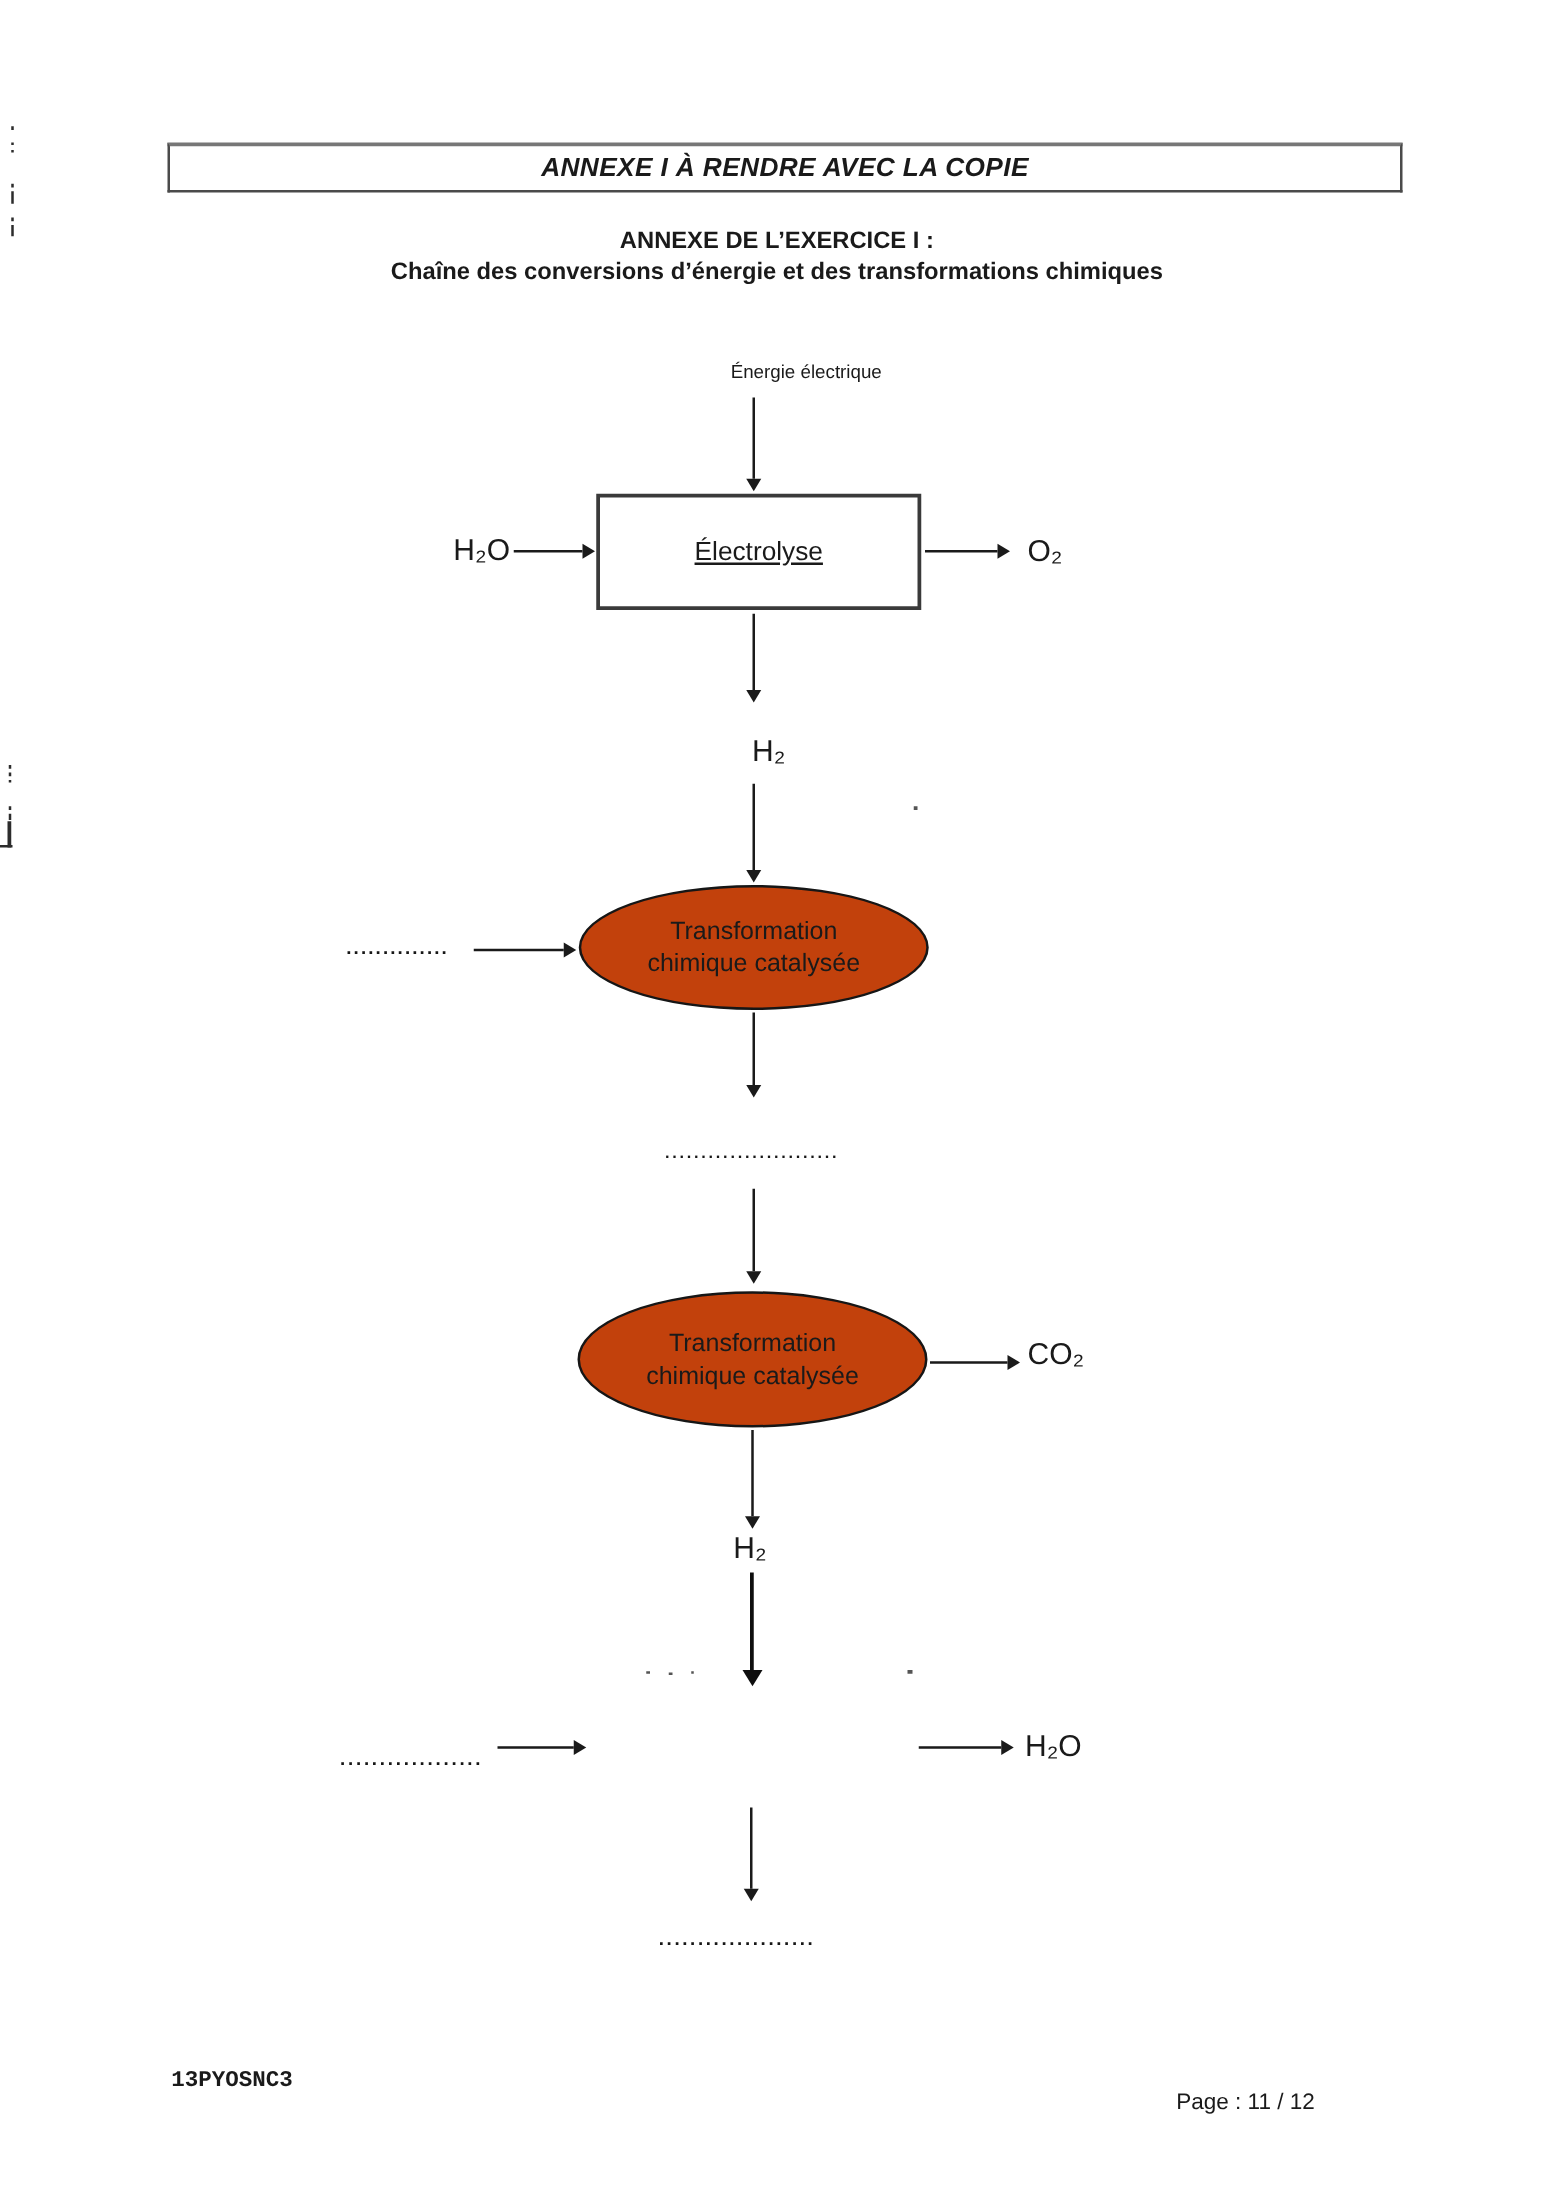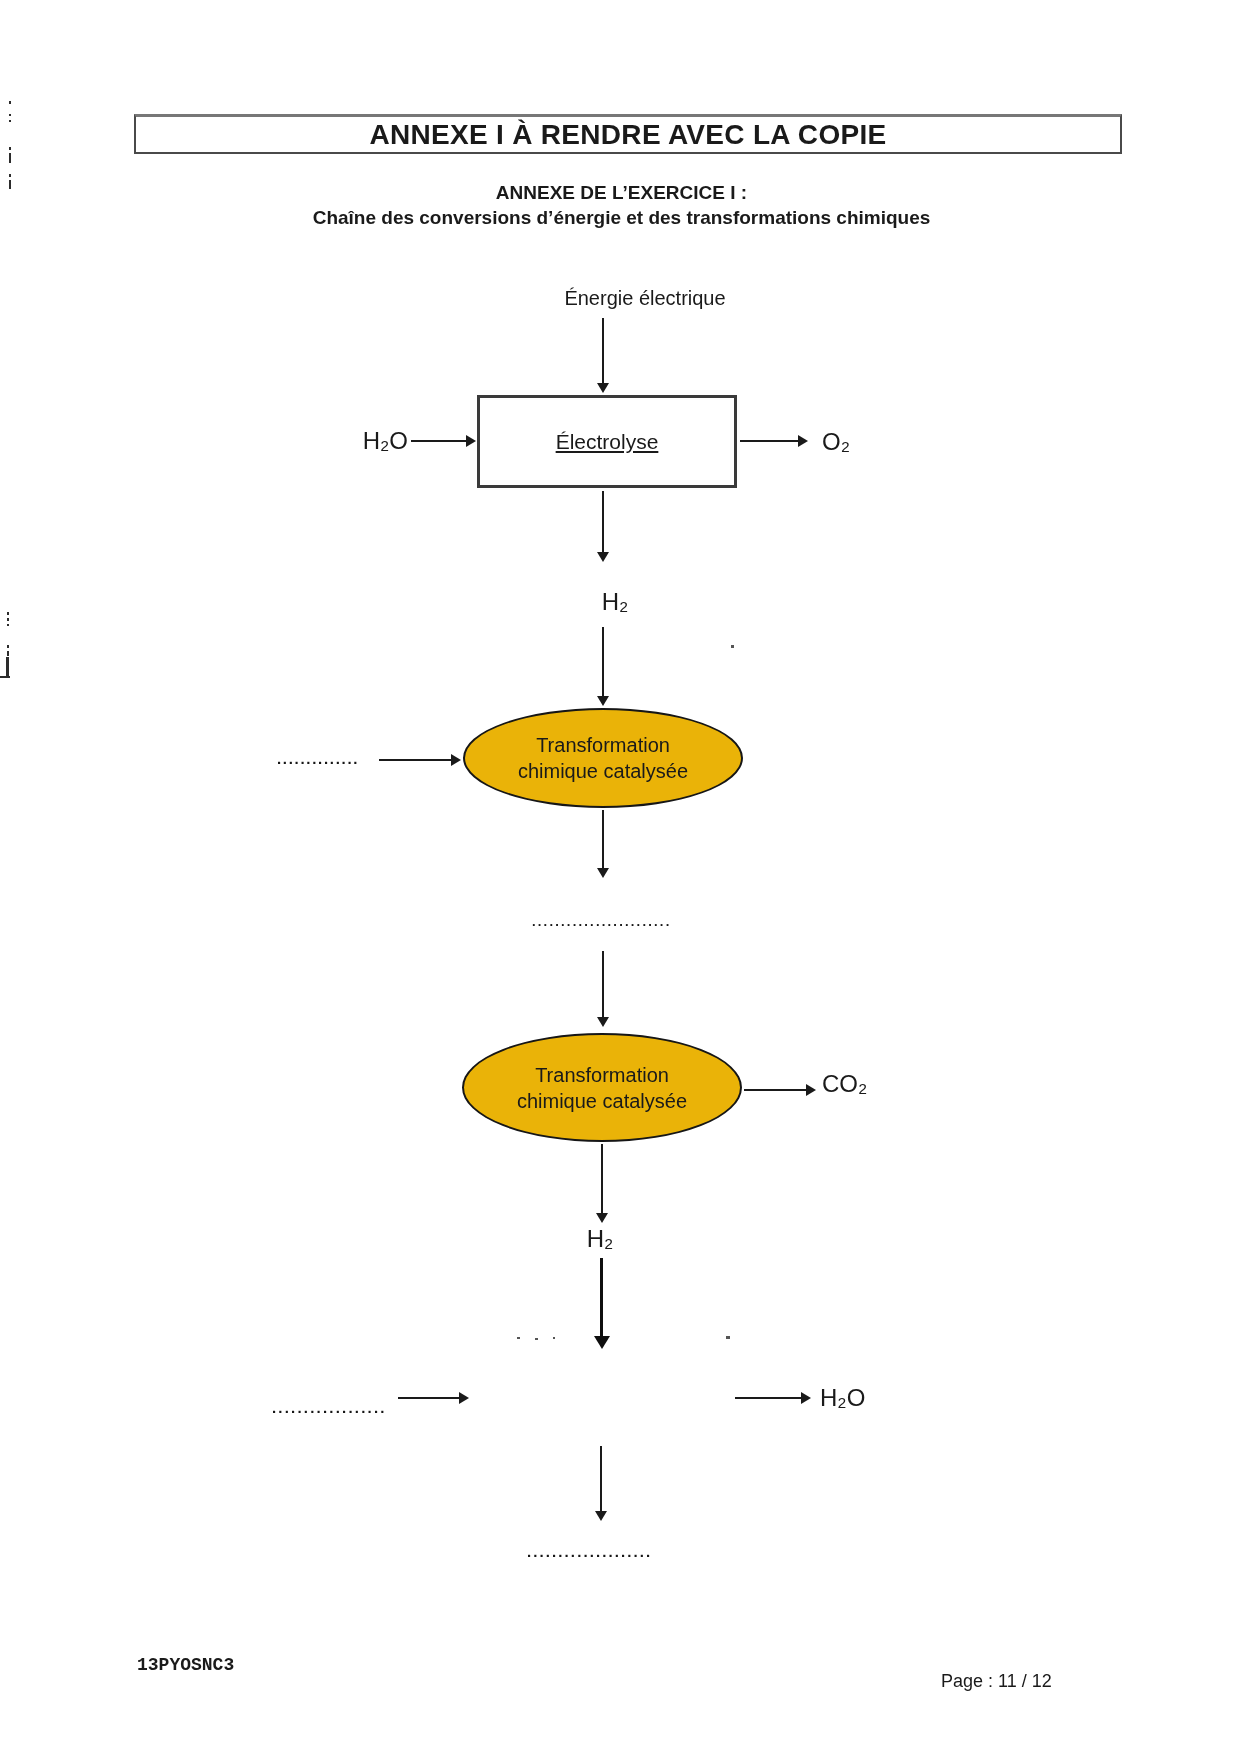--- a/index.html
+++ b/index.html
@@ -15,37 +15,37 @@
   }
   .abs { position: absolute; }
 
   
   .hdr-box {
     left: 134px; top: 114px; width: 988px; height: 40px;
     border: 2px solid #4a4a4a; border-top: 3px solid #777;
     display: flex; align-items: center; justify-content: center;
     background: #fff;
   }
-  .hdr-title { font-size: 28px; font-weight: 700; letter-spacing: 0.3px; }
+  .hdr-title { font-size: 21px; font-weight: 700; letter-spacing: 0.3px; font-style: italic; }
   .sub { left: 0; top: 182px; width: 1243px; text-align: center; font-size: 19px; font-weight: 700; }
   .sub.line2 { top: 207px; }
 
   
   .node-box {
     border: 3px solid #3a3a3a; background: #fff;
     display: flex; align-items: center; justify-content: center;
     font-size: 21px; white-space: nowrap; text-decoration: underline;
   }
   .ellipse {
-    border: 2px solid #161616; border-radius: 50%; background: #eab308;
+    border: 2px solid #161616; border-radius: 50%; background: #c2410c;
     display: flex; flex-direction: column; justify-content: center;
     font-size: 20px; line-height: 26px; text-align: center;
   }
   .lbl { font-size: 24px; line-height: 24px; white-space: nowrap; }
-  .lbl.big { font-size: 20px; line-height: 26px; }
+  .lbl.big { font-size: 15px; line-height: 26px; }
   .lbl.center { text-align: center; }
   .lbl.right { text-align: right; }
 
   
   .arrow-v { position: absolute; width: 2px; background: #1a1a1a; }
   .arrow-v::after {
     content: ""; position: absolute; top: 100%; left: 50%; transform: translateX(-50%);
     width: 0; height: 0;
     border-left: 6px solid transparent; border-right: 6px solid transparent;
     border-top: 10px solid #1a1a1a;

